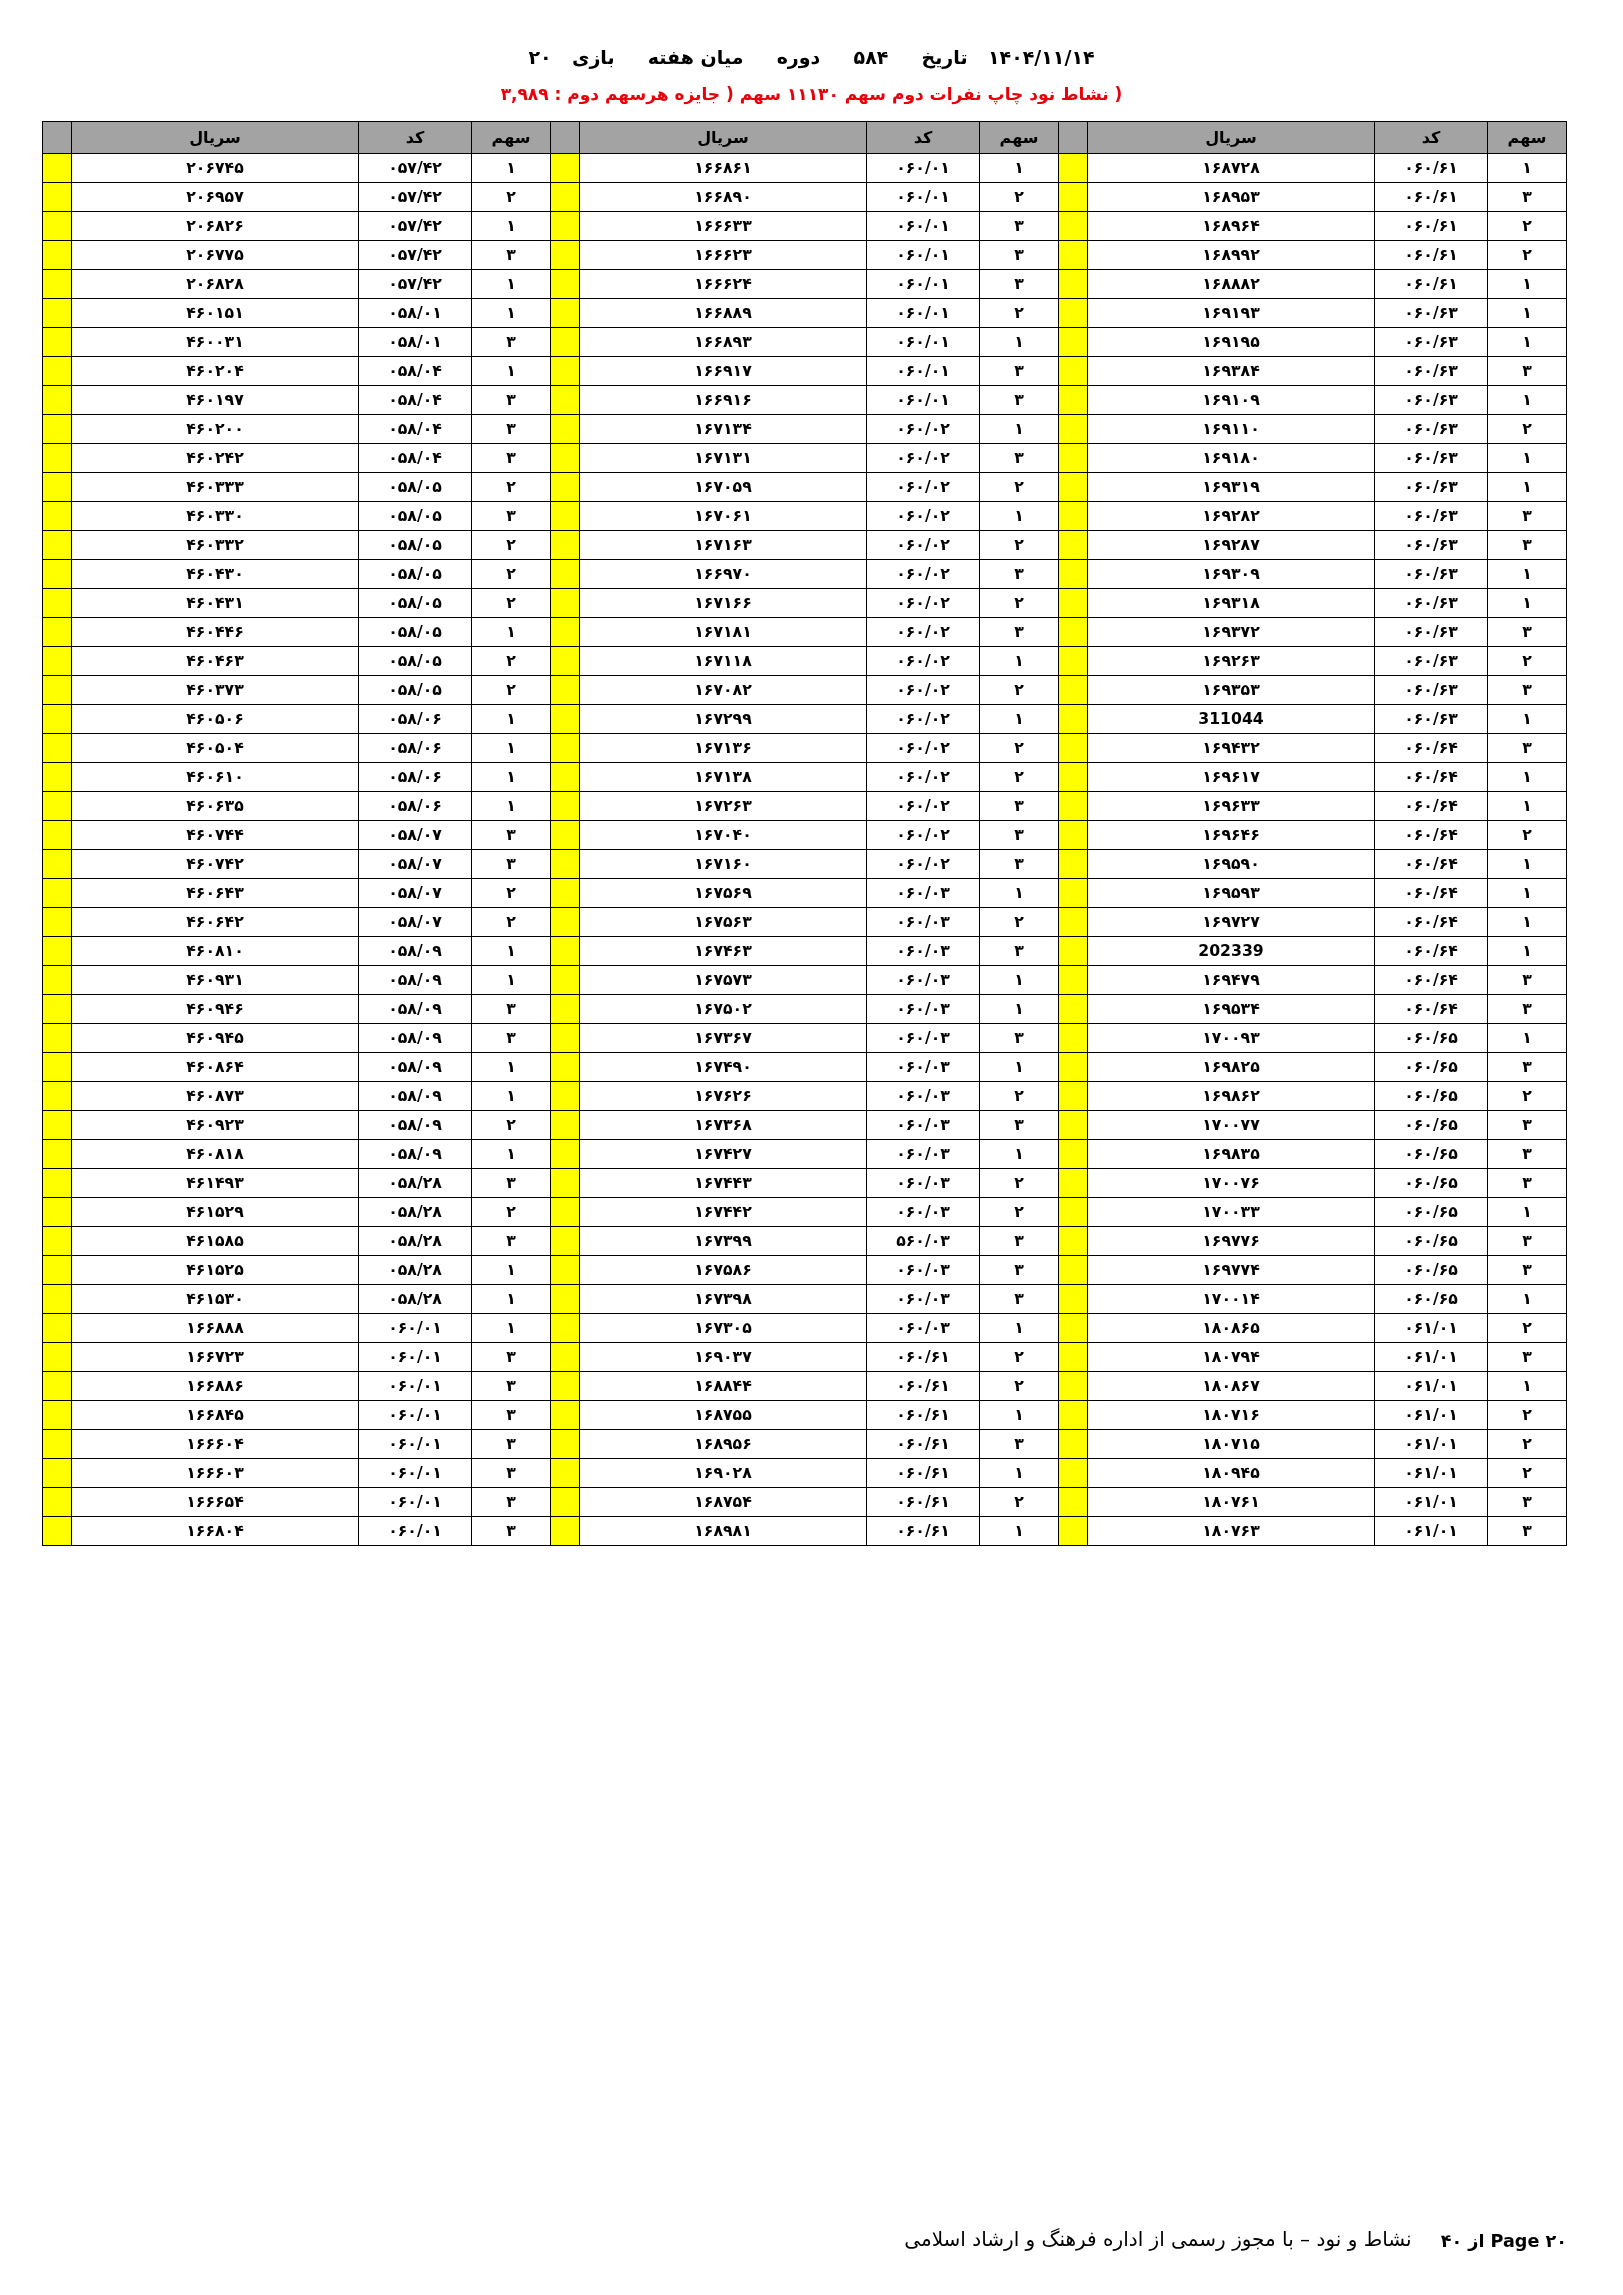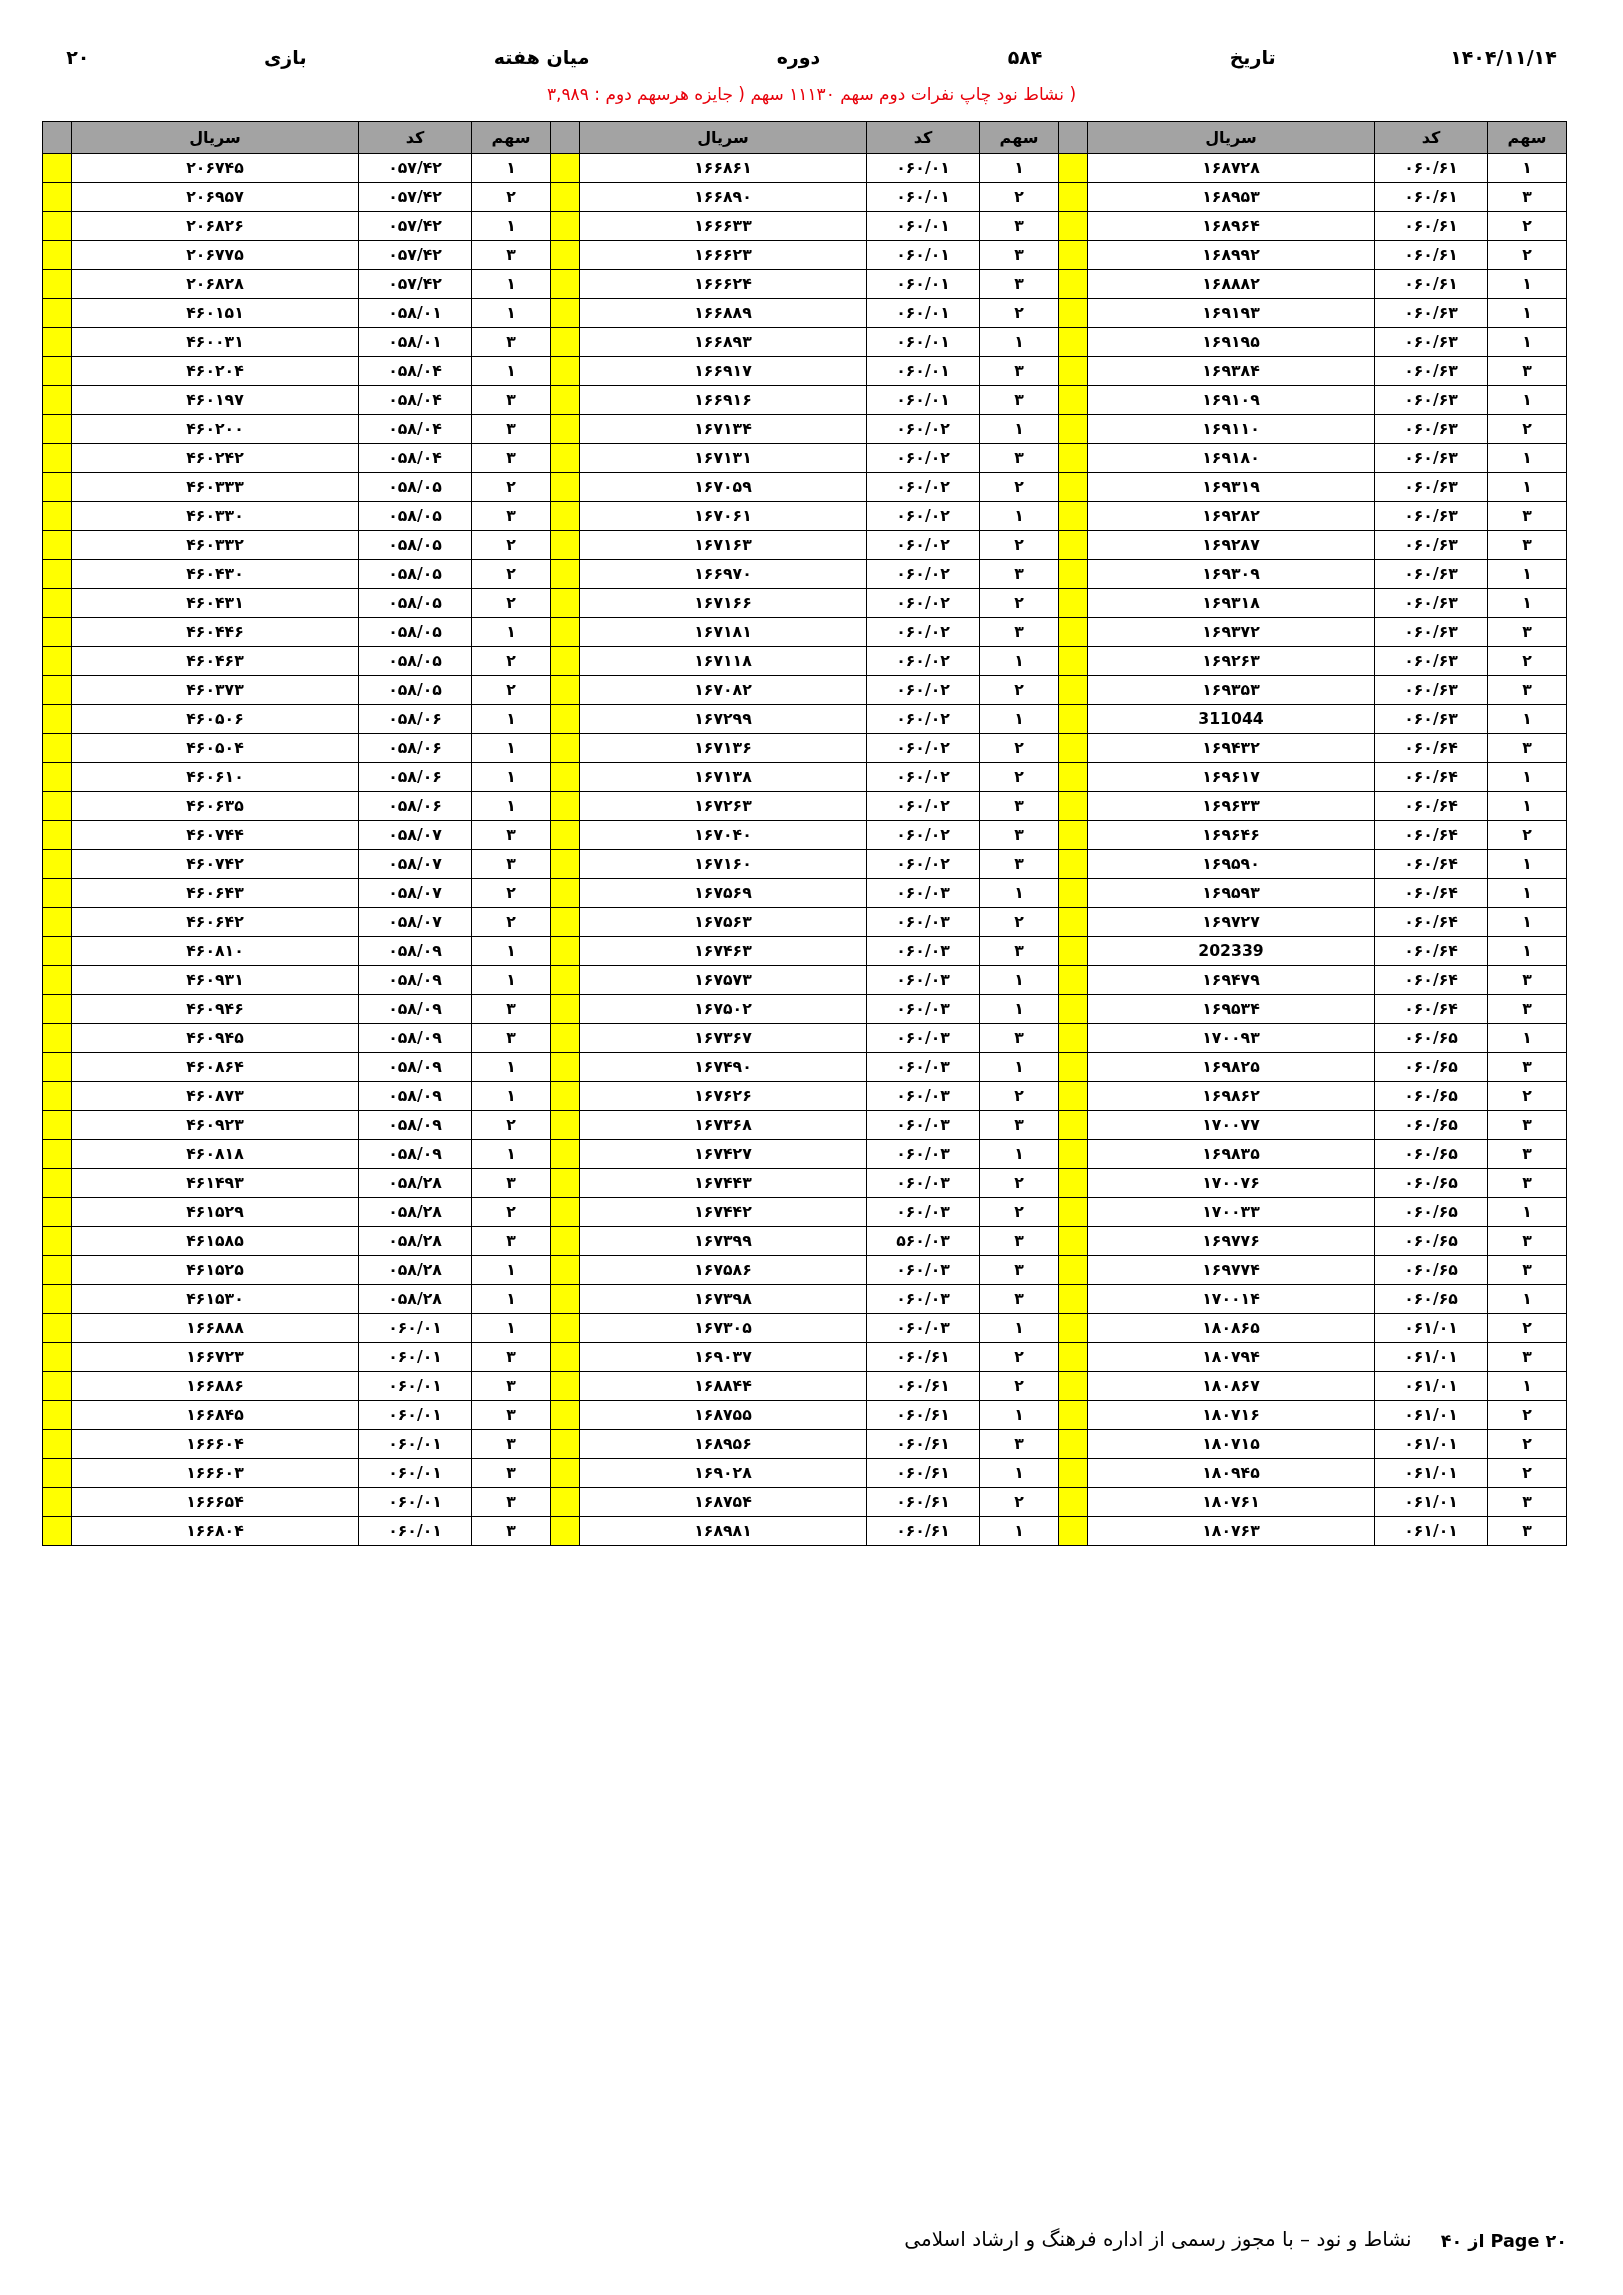--- a/index.html
+++ b/index.html
@@ -19,39 +19,39 @@
     height: 2295px;
     box-sizing: border-box;
     padding: 32px 56px 0 56px;
     position: relative;
   }
 
   
   .header-line {
     display: flex;
     flex-direction: row-reverse;
-    justify-content: space-between;
+    justify-content: center;
     align-items: center;
     gap: 0px;
     font-size: 19px;
     font-weight: bold;
     letter-spacing: 0px;
     margin-top: 14px;
   }
   .header-line .hcell {
     padding: 0 10.2px;
     white-space: nowrap;
   }
   .header-line .hcell.wide { padding: 0 23px; }
 
   .subtitle {
     text-align: center;
     color: #e8000a;
     font-size: 17px;
-    font-weight: normal;
+    font-weight: bold;
     margin-top: 15.7px;
     direction: rtl;
   }
 
   
   .table-wrap {
     margin-top: 17.6px;
     width: 1512px;
   }
   table.main {

